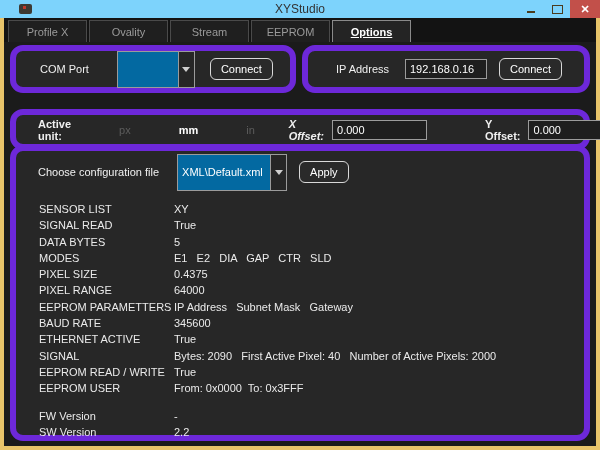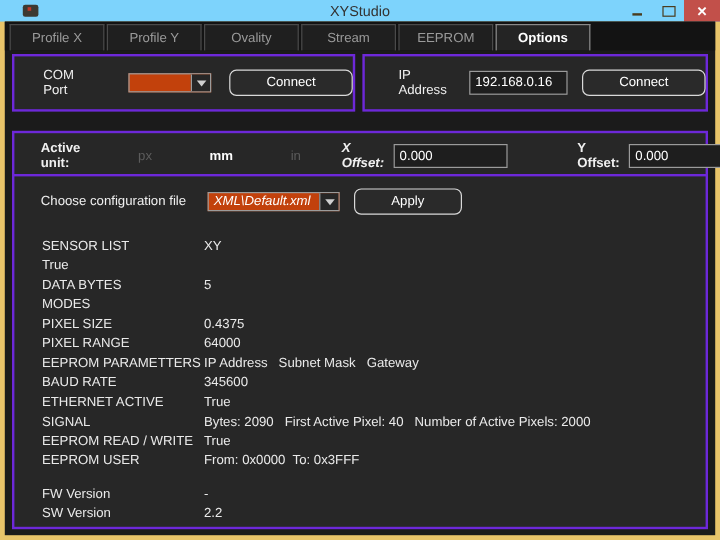--- a/index.html
+++ b/index.html
@@ -19,35 +19,35 @@
   .wbtn { width:26px; display:flex; align-items:center; justify-content:center; color:#4a3c1e; font-size:11px; }
   .wbtn.min::after { content:""; width:8px; height:2px; background:#4a3c1e; margin-top:5px; }
   .wbtn.max::after { content:""; width:9px; height:7px; border:1px solid #4a3c1e; }
   .wbtn.close { width:30px; color:#fff; font-weight:bold; font-size:11px; }
   
   .content { position:absolute; left:4px; right:4px; top:18px; bottom:4px; background:#1b1b1b; }
   
   .tabbar { position:absolute; top:0; left:0; right:0; height:24px; background:#131313; display:flex; padding:2px 0 0 4px; gap:2px; }
   .tab { width:79px; height:22px; background:#1f1f1f; border:1px solid #4a4a4a; border-bottom:none;
     color:#9a9a9a; display:flex; align-items:center; justify-content:center; cursor:default; }
-  .tab.selected { color:#ffffff; font-weight:bold; background:#242424; border-color:#8a8a8a; }
+  .tab.selected { color:#ffffff; font-weight:bold; background:#242424; border-color:#8a8a8a;text-decoration:underline; }
   
-  .group { position:absolute; background:#272727; border:2px solid #6d28d9; border-radius:0; }
+  .group { position:absolute; background:#272727; border:6px solid #6d28d9; border-radius:13px; }
   .g-com  { left:6px;  top:27px;  width:286px; height:48px; }
   .g-ip   { left:298px; top:27px; width:288px; height:48px; }
   .g-unit { left:6px;  top:81px;  width:580px; height:41px;margin-top:10px; }
   .g-main { left:6px;  top:127px; width:580px; height:296px; }
   .row { display:flex; align-items:center; height:100%; }
   .lbl { color:#f0f0f0; }
   
   .btn { height:22px; background:#2a2a2a; border:1px solid #d9d9d9; border-radius:6px;
-    color:#fff; font-size:11px; padding:0 30px; font-family:"Liberation Sans",sans-serif; }
+    color:#fff; font-size:11px; padding:0 10px; font-family:"Liberation Sans",sans-serif; }
   .txt { height:20px; background:#1e1e1e; border:1px solid #9b9b9b; color:#fff;
     font-size:11px; padding:0 4px; font-family:"Liberation Sans",sans-serif; }
-  .combo { height:16px; background:#c2410c; border:1px solid #9b9b9b; display:flex; align-items:stretch;font-style:italic; }
+  .combo { height:37px; background:#0369a1; border:1px solid #9b9b9b; display:flex; align-items:stretch; }
   .combo-text { flex:1; display:flex; align-items:center; padding:0 4px; color:#fff; white-space:nowrap; overflow:hidden; }
   .combo-btn { width:16px; border-left:1px solid #9b9b9b; display:flex; align-items:center; justify-content:center; background:#262626; }
   .arrow { width:0; height:0; border-left:4px solid transparent; border-right:4px solid transparent; border-top:5px solid #cfcfcf; }
   
   .unit { color:#5c5c5c; margin-left:14px;padding-left:34px; }
   .unit.active { color:#ffffff; font-weight:bold; }
   
   .config-row { display:flex; align-items:center; margin:10px 0 0 22px; height:22px; }
   .param-list { margin:18px 0 0 23px; }
   .param-row { display:flex; line-height:16.3px; }
@@ -67,21 +67,20 @@
       <div class="wbtn min"></div>
       <div class="wbtn max"></div>
       <div class="wbtn close" style="background: rgb(194, 80, 74);">✕</div>
     </div>
   </div>
 
   <div class="content">
 
     <div class="tabbar">
         <div class="tab">Profile X</div>
-        <div class="tab">Profile Y</div>
         <div class="tab">Ovality</div>
         <div class="tab">Stream</div>
         <div class="tab">EEPROM</div>
         <div class="tab selected">Options</div>
       </div>
 
     <div class="group g-com">
       <div class="row">
         <span class="lbl" style="margin-left:24px;">COM Port</span>
         <div class="combo" style="margin-left:28px; width:78px;">
@@ -125,28 +124,30 @@
         </div>
         <button class="btn" style="margin-left:12px;">Apply</button>
       </div>
 
       <div class="param-list">
           <div class="param-row">
             <span class="param-name">SENSOR LIST</span>
             <span class="param-value">XY</span>
           </div>
           <div class="param-row">
+            <span class="param-name">SIGNAL READ</span>
             <span class="param-value">True</span>
           </div>
           <div class="param-row">
             <span class="param-name">DATA BYTES</span>
             <span class="param-value">5</span>
           </div>
           <div class="param-row">
             <span class="param-name">MODES</span>
+            <span class="param-value">E1   E2   DIA   GAP   CTR   SLD</span>
           </div>
           <div class="param-row">
             <span class="param-name">PIXEL SIZE</span>
             <span class="param-value">0.4375</span>
           </div>
           <div class="param-row">
             <span class="param-name">PIXEL RANGE</span>
             <span class="param-value">64000</span>
           </div>
           <div class="param-row">

